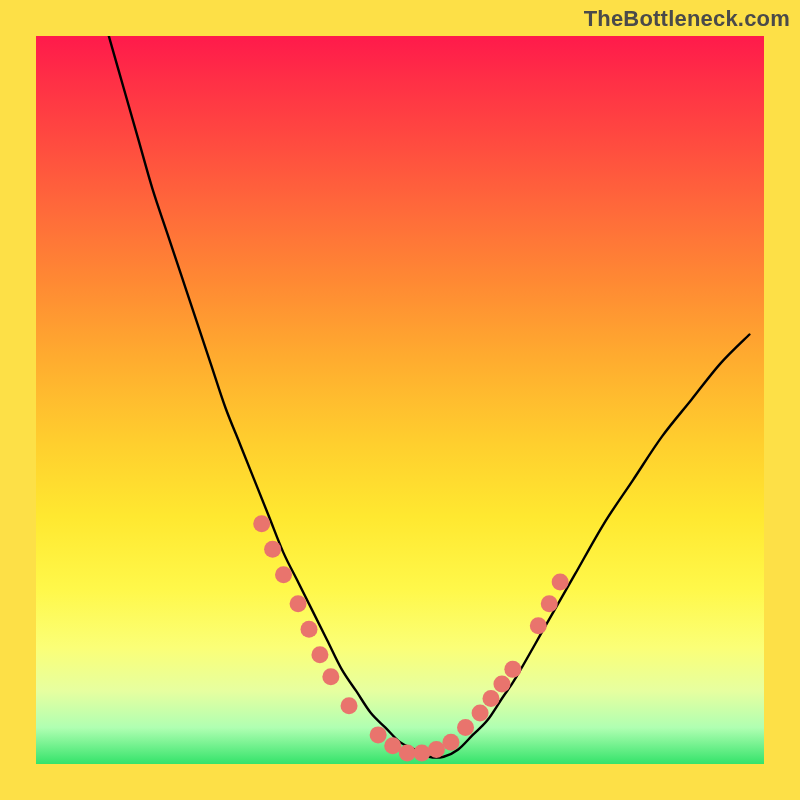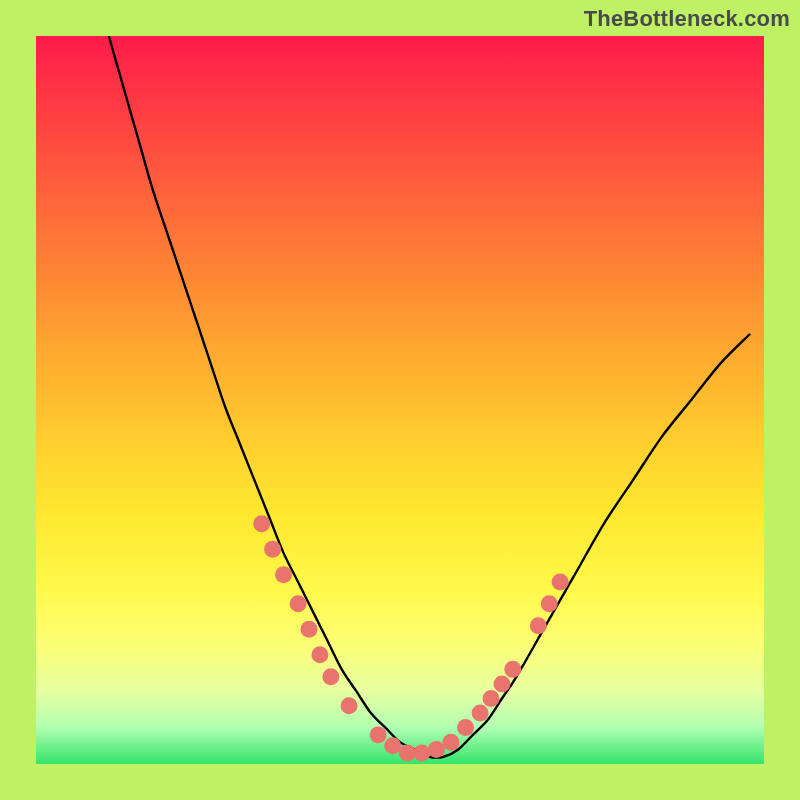--- a/index.html
+++ b/index.html
@@ -10,21 +10,21 @@
     overflow: hidden;
     background: #000;
     font-family: Arial, Helvetica, sans-serif;
   }
   .frame {
     position: absolute;
     top: 0;
     left: 0;
     width: 800px;
     height: 800px;
-    background: #bef264;
+    background: #fde047;
   }
   .plot {
     position: absolute;
     top: 36px;
     left: 36px;
     width: 728px;
     height: 728px;
     overflow: hidden;
   }
   .gradient {

